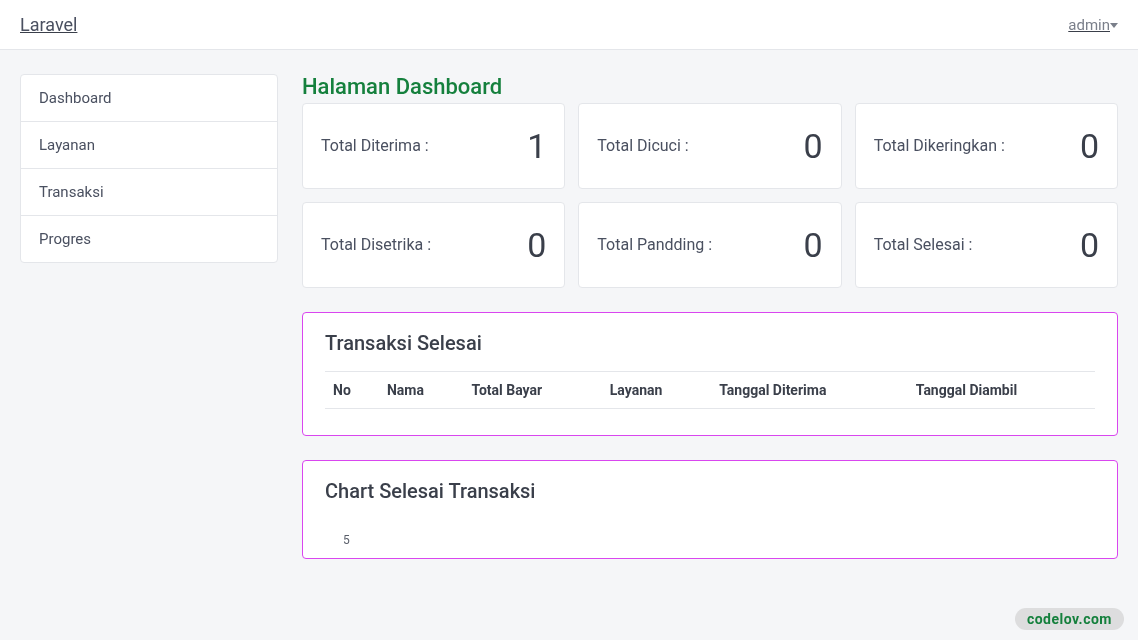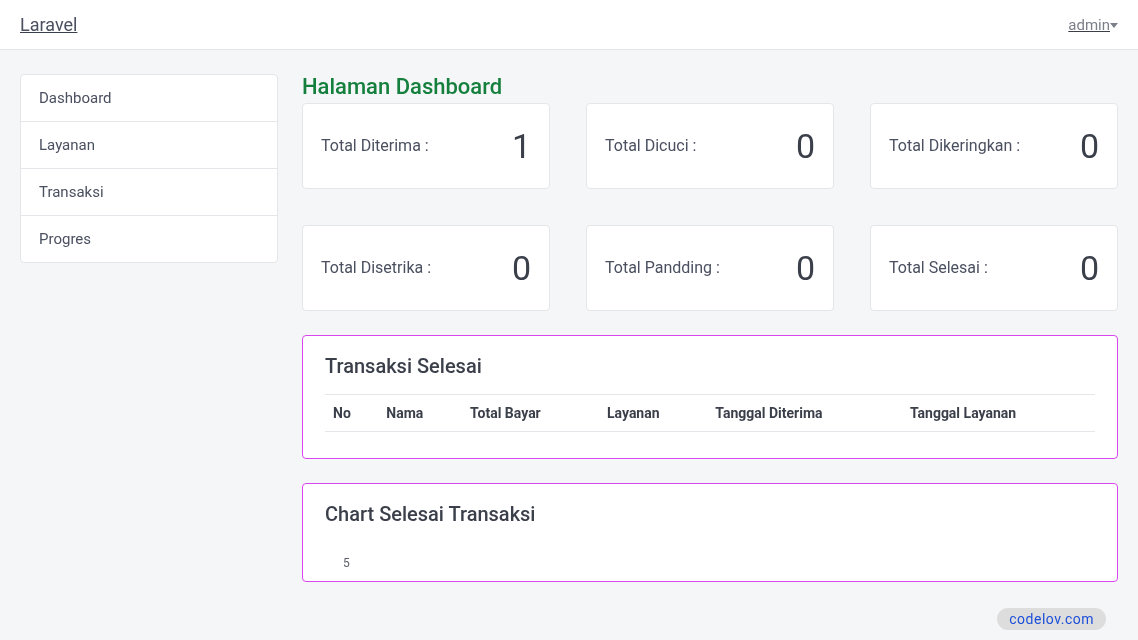--- a/index.html
+++ b/index.html
@@ -58,21 +58,21 @@
     .main { flex: 1; min-width: 0; }
     .page-title {
       font-size: 22px;
       font-weight: 500;
       color: #15803d;
       margin-bottom: 4px;
     }
     .cards-grid {
       display: grid;
       grid-template-columns: repeat(3, 1fr);
-      gap: 36px;
+      gap: 13px;
       margin-bottom: 24px;
     }
     .stat-card {
       background: #fff;
       border: 1px solid #e4e6ea;
       border-radius: 4px;
       padding: 20px 18px;
       display: flex;
       justify-content: space-between;
       align-items: center;
@@ -106,28 +106,28 @@
     .chart-card { padding-bottom: 10px; }
     .chart-area {
       padding: 10px 18px 0 18px;
     }
     .y-tick {
       font-size: 12px;
       color: #5a5f6a;
     }
     .watermark {
       position: fixed;
-      right: 32px;
+      right: 14px;
       bottom: 10px;
       background: rgba(200,200,200,0.55);
-      color: #1d4ed8;
+      color: #15803d;
       padding: 3px 12px;
       border-radius: 12px;
       font-size: 14px;
-      font-weight: 400;
+      font-weight: 700;
       letter-spacing: 0.5px;
     }
   </style>
 </head>
 <body>
 
 <div class="navbar">
   <div class="brand">Laravel</div>
   <div class="user-dropdown">
     <span>admin</span>
@@ -184,21 +184,21 @@
     <div class="card">
       <div class="card-title">Transaksi Selesai</div>
       <table>
         <thead>
           <tr>
             <th>No</th>
             <th>Nama</th>
             <th>Total Bayar</th>
             <th>Layanan</th>
             <th>Tanggal Diterima</th>
-            <th>Tanggal Layanan</th>
+            <th>Tanggal Diambil</th>
           </tr>
         </thead>
         <tbody></tbody>
       </table>
     </div>
 
     <div class="card chart-card">
       <div class="card-title">Chart Selesai Transaksi</div>
       <div class="chart-area">
         <span class="y-tick">5</span>

